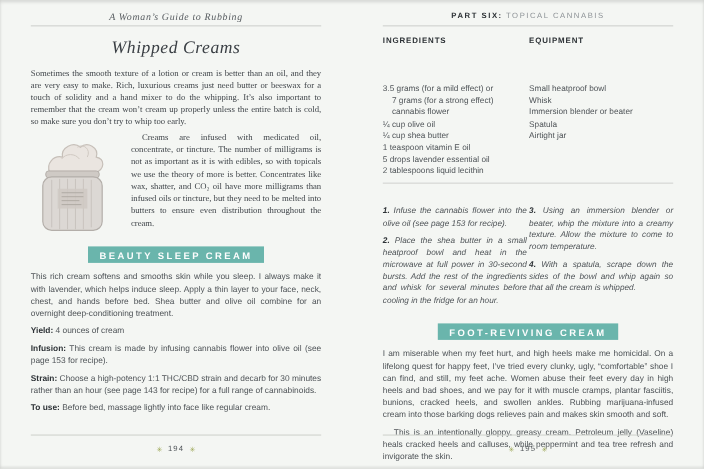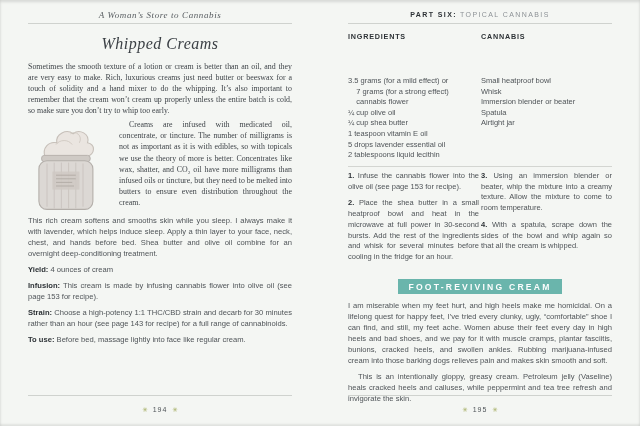--- a/index.html
+++ b/index.html
@@ -41,29 +41,29 @@
   .part-header{text-align:center;font-size:7px;letter-spacing:1.4px;line-height:12px;}
   .part-label{font-weight:bold;color:#2d3236;}
   .part-title{color:#8d9296;margin-left:3px;}
   .cols{display:flex;gap:2px;margin-top:8px;}
   .col{flex:1;min-width:0;}
   .list-head{font-weight:bold;font-size:7.2px;letter-spacing:.8px;color:#2d3236;margin:0 0 3px;}
   ul.plain{list-style:none;margin:0;padding:0;font-size:7.5px;line-height:1.42;color:#4f5458;white-space:pre-wrap;}
   .divider{border-top:1px solid #d3d5d1;margin:5px 0 2px;}
   .step{font-size:7.5px;line-height:1.43;color:#4f5458;text-align:justify;margin:0 0 6px;}
   .step b{color:#2d3236;}
-  .steps-area{margin-top:4px;}
+  .steps-area{margin-top:20px;font-style:italic;}
 </style>
 </head>
 <body>
 
 <div class="spread">
 
   <div class="page">
-    <div class="running-head">A Woman’s Store to Cannabis</div>
+    <div class="running-head">A Woman’s Guide to Rubbing</div>
     <div class="head-rule"></div>
 
     <h1 class="chapter-title">Whipped Creams</h1>
 
     <p class="serif">Sometimes the smooth texture of a lotion or cream is better than an oil, and they are very easy to make. Rich, luxurious creams just need butter or beeswax for a touch of solidity and a hand mixer to do the whipping. It’s also important to remember that the cream won’t cream up properly unless the entire batch is cold, so make sure you don’t try to whip too early.</p>
 
     <div class="wrap-block">
       <div class="jar">
         <svg viewBox="0 0 100 104" width="90" height="94" xmlns="http://www.w3.org/2000/svg">
 
@@ -77,20 +77,23 @@
 
           <path d="M30 47 V95 M38 46 V97 M46 46 V97 M54 46 V97 M62 46 V97 M70 47 V95" stroke="#c8c3be" stroke-width="1" fill="none"></path>
 
           <rect x="36" y="56" width="30" height="20" fill="#cfc9c3" opacity="0.85"></rect>
           <path d="M40 60 H62 M40 64 H62 M40 68 H58 M40 72 H60" stroke="#b0aaa4" stroke-width="1"></path>
         </svg>
       </div>
       <p class="serif indent">Creams are infused with medicated oil, concentrate, or tincture. The number of milligrams is not as important as it is with edibles, so with topicals we use the theory of more is better. Concentrates like wax, shatter, and CO₂ oil have more milligrams than infused oils or tincture, but they need to be melted into butters to ensure even distribution throughout the cream.</p>
     </div>
 
+    <div class="banner-row">
+      <span class="banner">BEAUTY SLEEP CREAM</span>
+    </div>
 
     <p class="sans">This rich cream softens and smooths skin while you sleep. I always make it with lavender, which helps induce sleep. Apply a thin layer to your face, neck, chest, and hands before bed. Shea butter and olive oil combine for an overnight deep-conditioning treatment.</p>
 
     <div>
 
         <p class="sans field"><b>Yield:</b> <span>4 ounces of cream</span></p>
 
         <p class="sans field"><b>Infusion:</b> <span>This cream is made by infusing cannabis flower into olive oil (see page 153 for recipe).</span></p>
 
         <p class="sans field"><b>Strain:</b> <span>Choose a high-potency 1:1 THC/CBD strain and decarb for 30 minutes rather than an hour (see page 143 for recipe) for a full range of cannabinoids.</span></p>
@@ -111,21 +114,21 @@
     <div class="head-rule"></div>
 
     <div class="cols">
       <div class="col">
         <div class="list-head">INGREDIENTS</div>
         <ul class="plain">
           
         <li>3.5 grams (for a mild effect) or</li><li>    7 grams (for a strong effect)</li><li>    cannabis flower</li><li>¼ cup olive oil</li><li>¼ cup shea butter</li><li>1 teaspoon vitamin E oil</li><li>5 drops lavender essential oil</li><li>2 tablespoons liquid lecithin</li></ul>
       </div>
       <div class="col">
-        <div class="list-head">CANNABIS</div>
+        <div class="list-head">EQUIPMENT</div>
         <ul class="plain">
           
         <li>Small heatproof bowl</li><li>Whisk</li><li>Immersion blender or beater</li><li>Spatula</li><li>Airtight jar</li></ul>
       </div>
     </div>
 
     <div class="divider"></div>
 
     <div class="cols steps-area">
       <div class="col">

